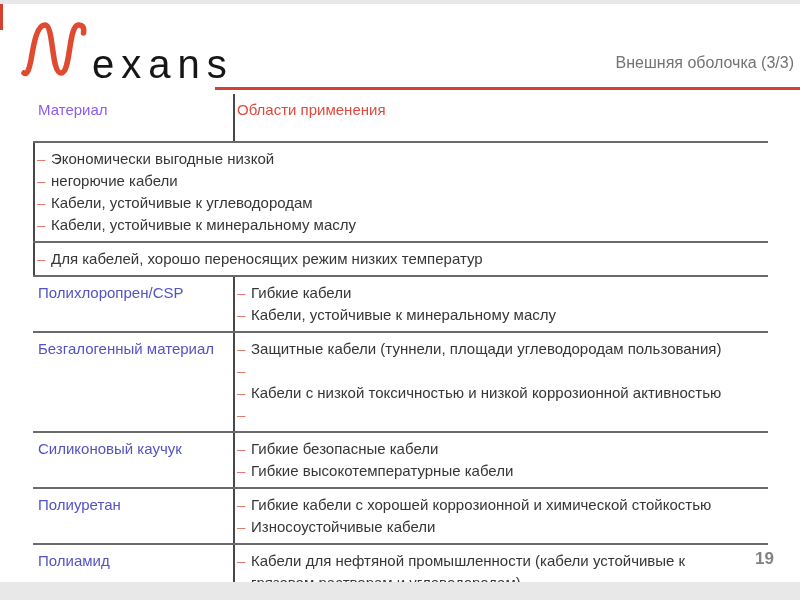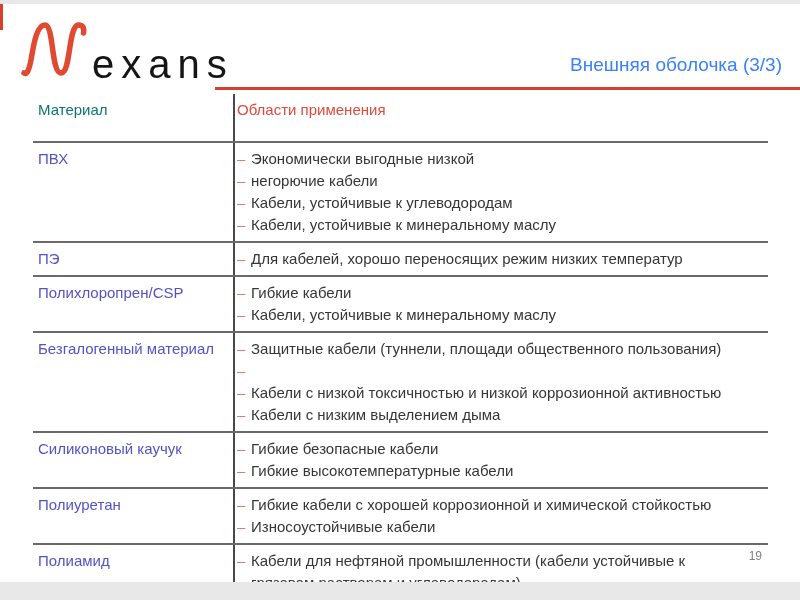--- a/index.html
+++ b/index.html
@@ -13,47 +13,48 @@
     position:absolute; left:0; top:0; width:3px; height:26px;
     background:var(--accent-red);
   }
   .logo { position:absolute; left:20px; top:12px; display:flex; align-items:flex-end; height:64px; }
   .logo svg { display:block; }
   .logo-text {
     font-size:40px; letter-spacing:7px; color:#161616; line-height:0.78;
     margin-left:2px; font-weight:400;
   }
   .title {
-    position:absolute; top:50px; right:18px; font-size:19px; font-weight:400;
-    color:#3b82f6; white-space:nowrap;
+    position:absolute; top:50px; right:6px; font-size:16px; font-weight:400;
+    color:#737373; white-space:nowrap;
   }
   .red-rule {
     position:absolute; left:215px; right:0; top:83px; height:3px;
     background:var(--accent-red);
   }
   .table { position:absolute; left:33px; top:90px; width:735px; }
   .row { display:flex; border-bottom:2px solid var(--line-gray); }
   #rows-container .row:last-child { border-bottom:none; }
   .cell-left {
     width:200px; flex-shrink:0; padding:7px 8px 6px 5px; font-size:15px; line-height:18px;
   }
   .cell-right {
     flex:1; border-left:2px solid var(--divider-gray); padding:5px 4px 5px 2px;
   }
-  .header-left  { color:#0f766e; }
+  .header-left  { color:#8b5cf6; }
   .header-right { color:var(--header-red); font-size:15px; padding-top:7px; padding-bottom:23px; }
   .material { color:var(--material-blue); }
   .app-item { display:flex; align-items:flex-start; }
   .dash {
     color:var(--dash-salmon); width:14px; flex-shrink:0; font-size:15px; line-height:22px;
   }
   .app-text { color:var(--body-text); font-size:15px; line-height:22px; padding-right:14px; }
   .page-number {
-    position:absolute; top:545px; right:38px; font-size:12px;
+    position:absolute; top:545px; right:26px; font-size:17px;
     color:var(--page-number-gray);
+    font-weight:bold;
   }
 </style>
 </head>
 <body>
 
 <div class="slide">
 
   <div class="corner-tick"></div>
 
   <div class="logo">
@@ -67,21 +68,20 @@
 
   <div class="red-rule"></div>
 
   <div class="table">
     <div class="row">
       <div class="cell-left header-left">Материал</div>
       <div class="cell-right header-right">Области применения</div>
     </div>
     <div id="rows-container">
   <div class="row">
-    <div class="cell-left material">ПВХ</div>
     <div class="cell-right apps">
   <div class="app-item">
     <span class="dash">–</span>
     <span class="app-text">Экономически выгодные низкой</span>
   </div>
 
   <div class="app-item">
     <span class="dash">–</span>
     <span class="app-text">негорючие кабели</span>
   </div>
@@ -92,21 +92,20 @@
   </div>
 
   <div class="app-item">
     <span class="dash">–</span>
     <span class="app-text">Кабели, устойчивые к минеральному маслу</span>
   </div>
 </div>
   </div>
 
   <div class="row">
-    <div class="cell-left material">ПЭ</div>
     <div class="cell-right apps">
   <div class="app-item">
     <span class="dash">–</span>
     <span class="app-text">Для кабелей, хорошо переносящих режим низких температур</span>
   </div>
 </div>
   </div>
 
   <div class="row">
     <div class="cell-left material">Полихлоропрен/CSP</div>
@@ -121,35 +120,34 @@
     <span class="app-text">Кабели, устойчивые к минеральному маслу</span>
   </div>
 </div>
   </div>
 
   <div class="row">
     <div class="cell-left material">Безгалогенный материал</div>
     <div class="cell-right apps">
   <div class="app-item">
     <span class="dash">–</span>
-    <span class="app-text">Защитные кабели (туннели, площади общественного пользования)</span>
+    <span class="app-text">Защитные кабели (туннели, площади углеводородам пользования)</span>
   </div>
 
   <div class="app-item">
     <span class="dash">–</span>
   </div>
 
   <div class="app-item">
     <span class="dash">–</span>
     <span class="app-text">Кабели с низкой токсичностью и низкой коррозионной активностью</span>
   </div>
 
   <div class="app-item">
     <span class="dash">–</span>
-    <span class="app-text">Кабели с низким выделением дыма</span>
   </div>
 </div>
   </div>
 
   <div class="row">
     <div class="cell-left material">Силиконовый каучук</div>
     <div class="cell-right apps">
   <div class="app-item">
     <span class="dash">–</span>
     <span class="app-text">Гибкие безопасные кабели</span>

